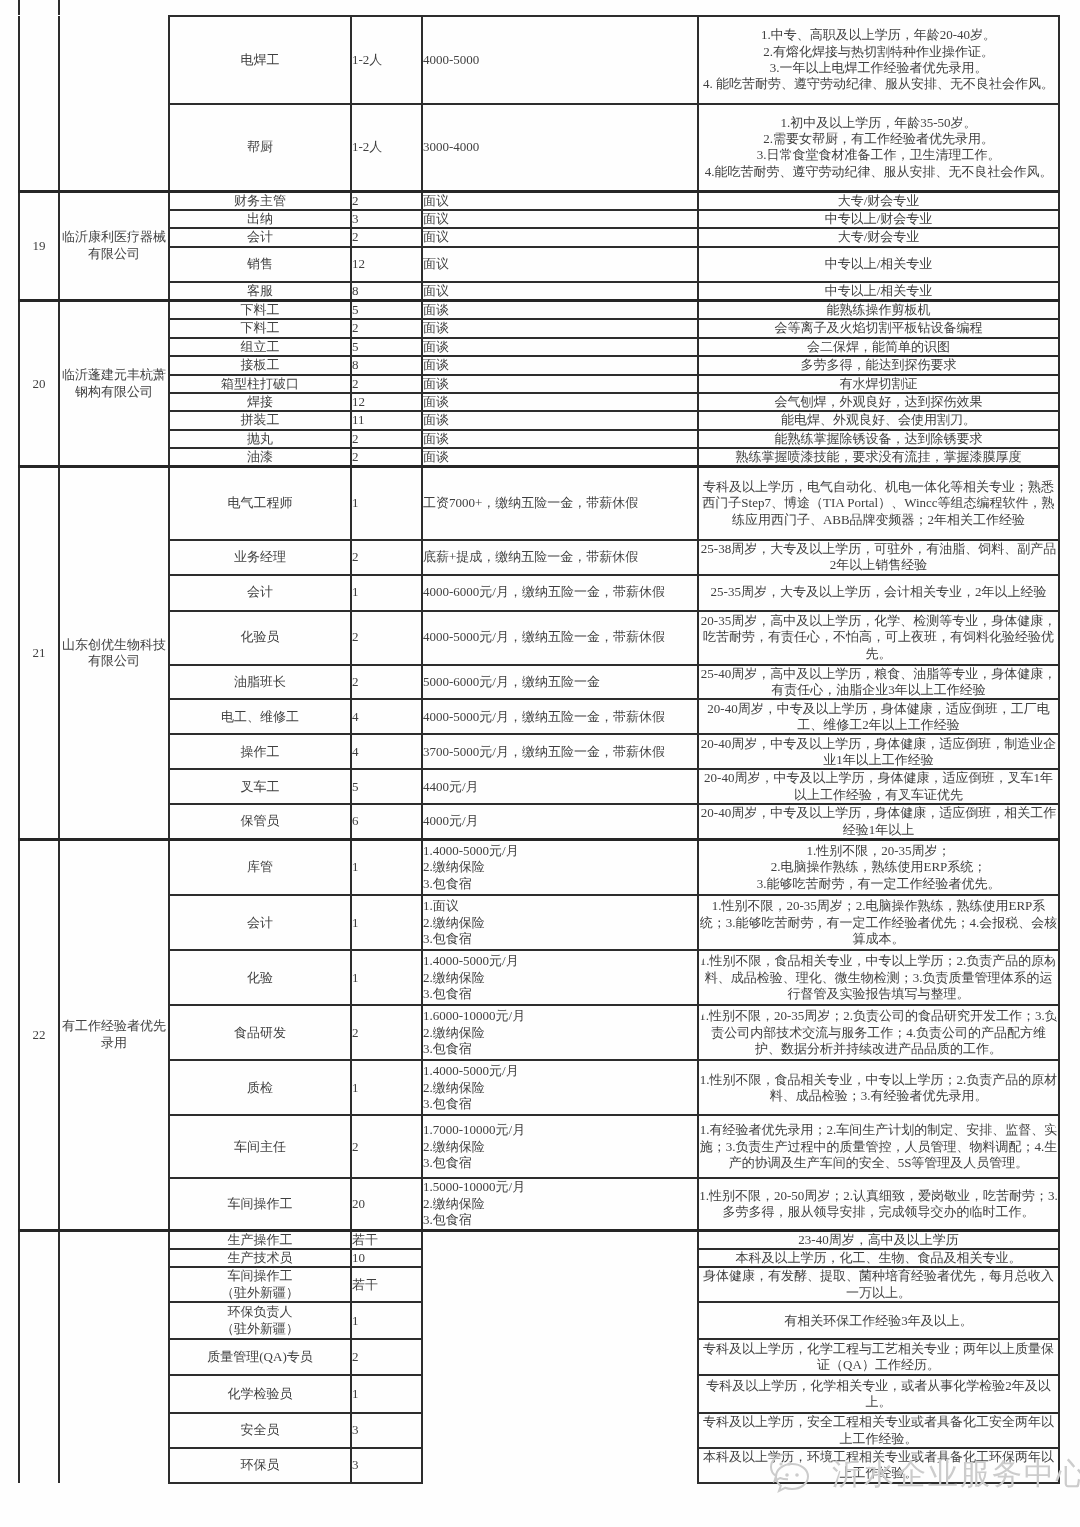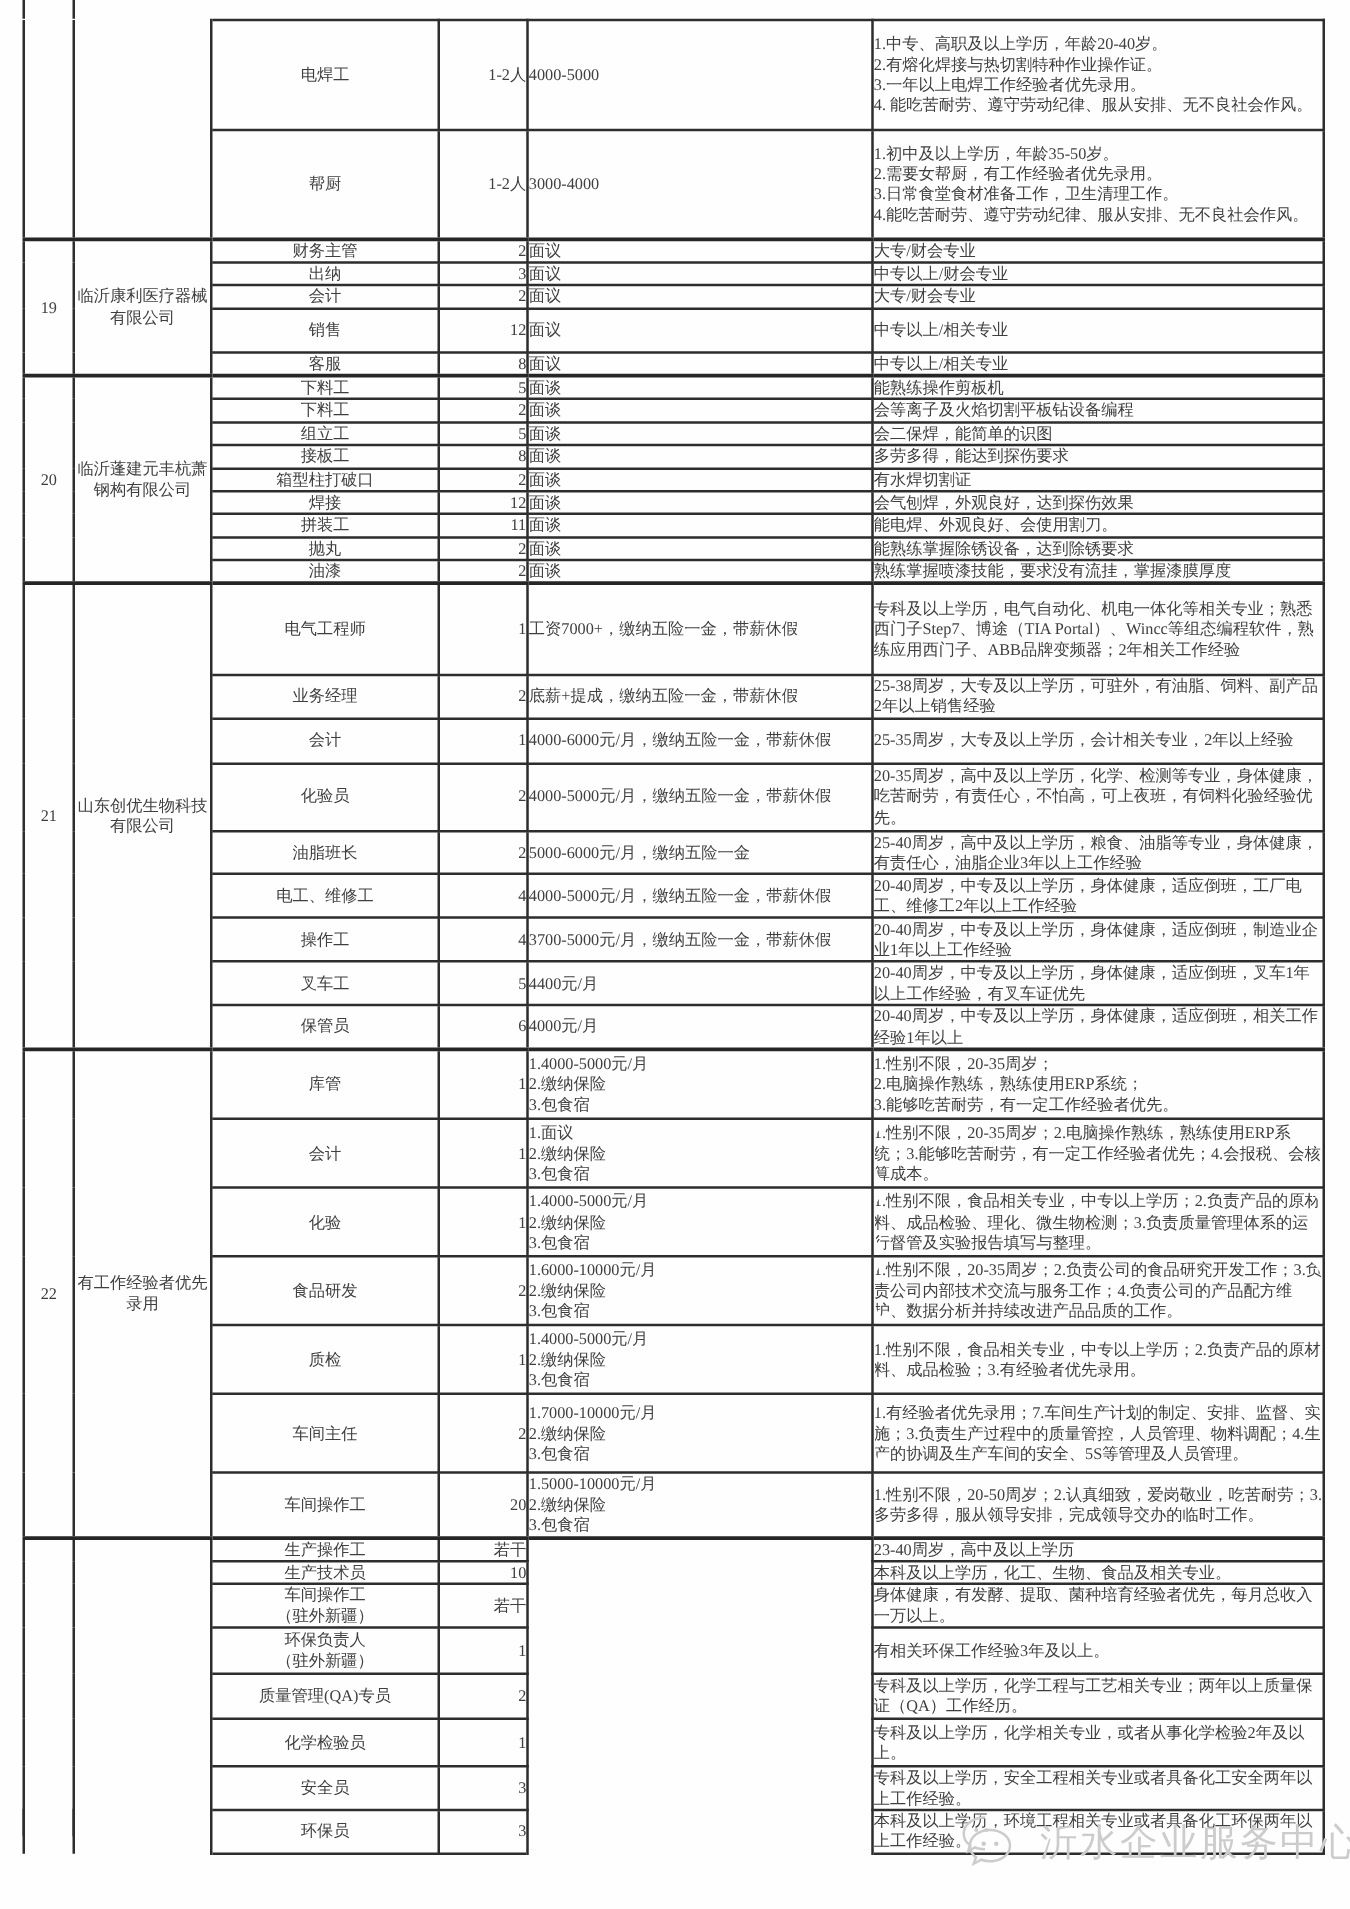--- a/index.html
+++ b/index.html
@@ -19,23 +19,23 @@
     line-height:1.26;
     overflow:hidden;
     padding:0;
   }
   tr.sec > td { border-top:3px solid #262626; }
   td.no-top { border-top:none !important; }
   td.no-bottom { border-bottom:none !important; }
   td.c-num  { text-align:center; }
   td.c-com  { text-align:center; padding:0 3px; }
   td.c-pos  { text-align:center; padding:0 3px; white-space:pre-line; }
-  td.c-cnt  { text-align:right; }
+  td.c-cnt  { text-align:left; }
   td.c-sal  { text-align:left; padding:1px 5px; white-space:pre-line; }
-  td.c-req  { text-align:left; padding:1px 5px; white-space:pre-line; }
+  td.c-req  { text-align:center; padding:1px 5px; white-space:pre-line; }
   td.tight  { line-height:1.18;border-radius:19px; }
   .edge-stub { position:absolute; width:2px; background:#2d2d2d; }
   .stub-top    { top:0; height:15px; }
   .stub-bottom { top:1447px; height:22px; }
   .stub-x1 { left:18px; }
   .stub-x2 { left:58px; }
   .watermark {
     position:absolute; left:768px; top:1450px;
     display:flex; align-items:center; gap:8px;
     color:#cccccc;
@@ -278,21 +278,21 @@
 2.缴纳保险
 3.包食宿</td>
       <td class="c-req tight">1.性别不限，食品相关专业，中专以上学历；2.负责产品的原材料、成品检验；3.有经验者优先录用。</td>
     </tr>
     <tr style="height:63px">
       <td class="c-pos">车间主任</td>
       <td class="c-cnt">2</td>
       <td class="c-sal">1.7000-10000元/月
 2.缴纳保险
 3.包食宿</td>
-      <td class="c-req tight">1.有经验者优先录用；7.车间生产计划的制定、安排、监督、实施；3.负责生产过程中的质量管控，人员管理、物料调配；4.生产的协调及生产车间的安全、5S等管理及人员管理。</td>
+      <td class="c-req tight">1.有经验者优先录用；2.车间生产计划的制定、安排、监督、实施；3.负责生产过程中的质量管控，人员管理、物料调配；4.生产的协调及生产车间的安全、5S等管理及人员管理。</td>
     </tr>
     <tr style="height:45px">
       <td class="c-pos">车间操作工</td>
       <td class="c-cnt">20</td>
       <td class="c-sal">1.5000-10000元/月
 2.缴纳保险
 3.包食宿</td>
       <td class="c-req tight">1.性别不限，20-50周岁；2.认真细致，爱岗敬业，吃苦耐劳；3.多劳多得，服从领导安排，完成领导交办的临时工作。</td>
     </tr>
 

